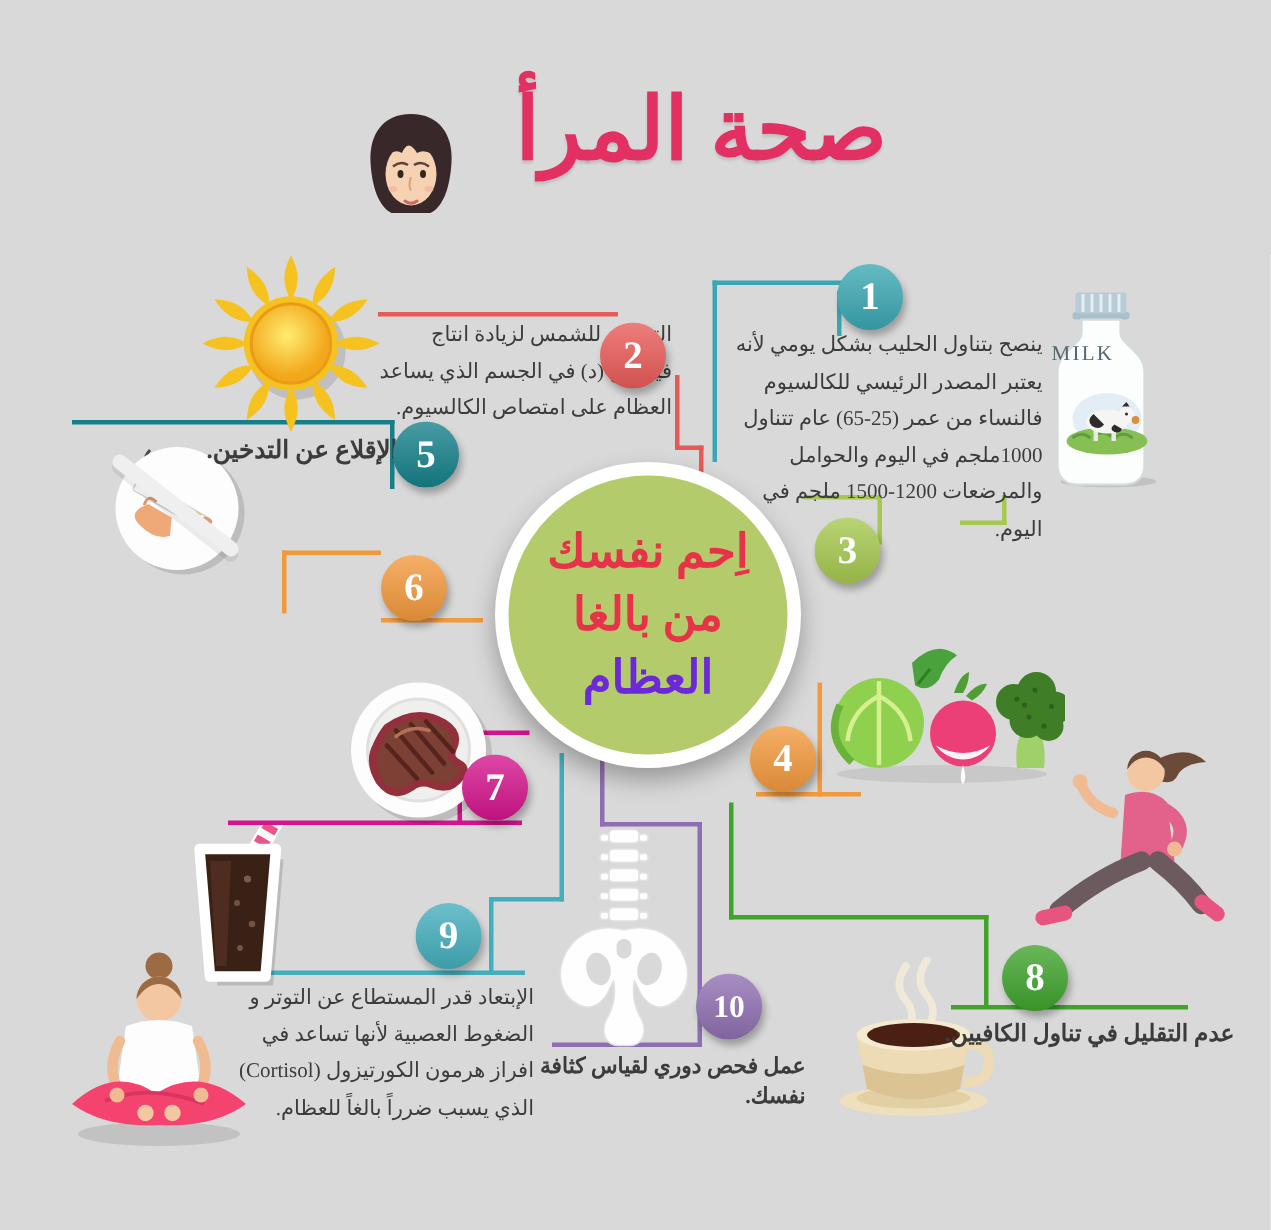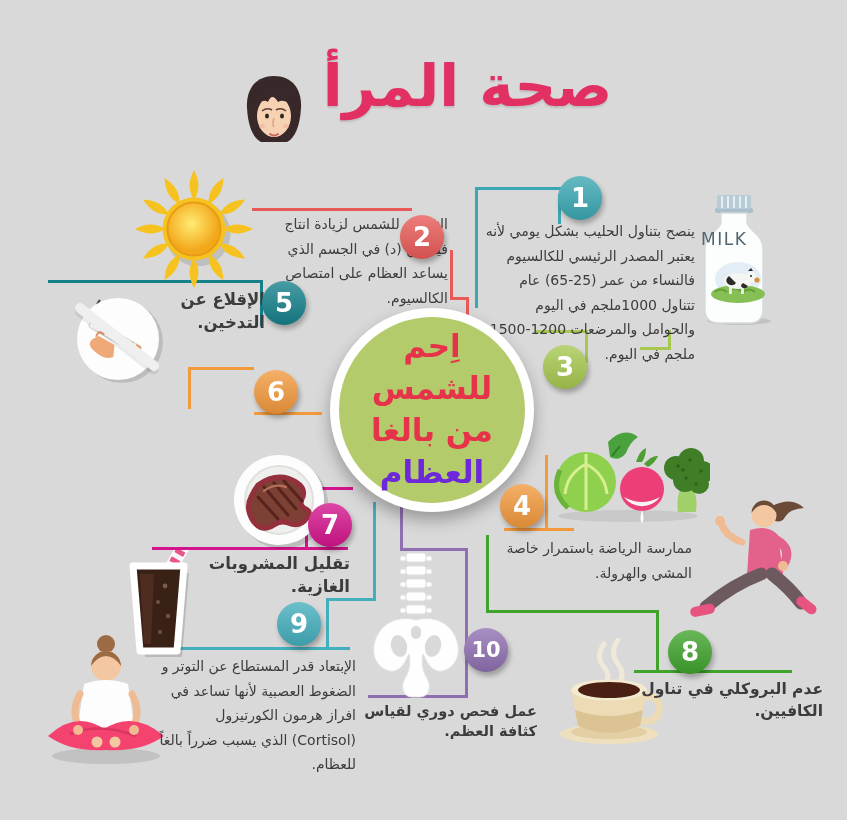--- a/index.html
+++ b/index.html
@@ -17,28 +17,28 @@
        border-radius:50%;border:9px solid #fff;box-sizing:border-box;
        display:flex;flex-direction:column;align-items:center;justify-content:center;
        box-shadow:0 8px 16px rgba(0,0,0,.30);z-index:5;text-align:center;}
   .center-badge div{font-size:31px;font-weight:bold;line-height:1.35;direction:rtl;}
   .txt{position:absolute;direction:rtl;text-align:right;color:#3d3c3c;
        font-size:14px;line-height:1.75;z-index:4;}
   .lbl{font-size:16.5px;font-weight:bold;line-height:1.4;}
   .title{position:absolute;left:295px;top:52px;width:345px;height:100px;
        direction:rtl;text-align:center;font-size:58px;font-weight:bold;z-index:4;
        text-shadow:0 2px 2px rgba(0,0,0,.12);}
-  .milk-label{position:absolute;left:701px;top:229px;font-size:17px;color:#53666f;
+  .milk-label{position:absolute;left:701px;top:229px;font-size:14px;color:#53666f;
        letter-spacing:1.5px;z-index:8;}
   svg{display:block;}
 </style>
 </head>
 <body>
 
-<div class="stage" style="background-color: rgb(218, 217, 217);">
+<div class="stage" style="background-color: rgb(218, 217, 217); font-family: Liberation Serif, serif;">
 
   <div class="seg" style="left: 475px; top: 187px; width: 86px; height: 3px; background-color: rgb(58, 167, 178);"></div>
   <div class="seg" style="left: 475px; top: 187px; width: 3px; height: 121px; background-color: rgb(58, 167, 178);"></div>
   <div class="seg" style="left: 558px; top: 194px; width: 3px; height: 30px; background-color: rgb(58, 167, 178);"></div>
 
   <div class="seg" style="left: 252px; top: 208px; width: 160px; height: 3px; background-color: rgb(232, 90, 87);"></div>
   <div class="seg" style="left: 450px; top: 250px; width: 3px; height: 50px; background-color: rgb(232, 90, 87);"></div>
   <div class="seg" style="left: 450px; top: 297px; width: 19px; height: 3px; background-color: rgb(232, 90, 87);"></div>
   <div class="seg" style="left: 466px; top: 297px; width: 3px; height: 20px; background-color: rgb(232, 90, 87);"></div>
 
@@ -87,44 +87,42 @@
       <ellipse cx="26" cy="42" rx="2" ry="2.6" fill="#33261f"></ellipse>
       <ellipse cx="41" cy="42" rx="2" ry="2.6" fill="#33261f"></ellipse>
       <path d="M33 44 q-2 6 0 9" stroke="#d8a37e" stroke-width="1.4" fill="none"></path>
       <ellipse cx="21" cy="52" rx="3" ry="2" fill="#f2b3a0" opacity=".7"></ellipse>
       <ellipse cx="45" cy="52" rx="3" ry="2" fill="#f2b3a0" opacity=".7"></ellipse>
       <path d="M29 60 q4 3 8 0" stroke="#c96a66" stroke-width="2" fill="none" stroke-linecap="round"></path>
     </svg>
   </div>
 
   <div class="center-badge" style="background-color: rgb(180, 203, 108);">
-    <div style="color: rgb(231, 51, 73);">اِحم للشمس</div>
+    <div style="color: rgb(231, 51, 73);">اِحم نفسك</div>
     <div style="color: rgb(231, 51, 73);">من بالغا</div>
     <div style="color: #6d28d9;">العظام</div>
   </div>
 
   <div class="num" style="left: 558px; top: 176px; background-color: rgb(58, 167, 178);">1</div>
   <div class="num" style="left: 400px; top: 215px; background-color: rgb(232, 90, 87);">2</div>
   <div class="num" style="left: 543px; top: 345px; background-color: rgb(166, 200, 79);">3</div>
   <div class="num" style="left: 500px; top: 484px; background-color: rgb(242, 153, 60);">4</div>
   <div class="num" style="left: 262px; top: 281px; background-color: rgb(21, 128, 138);">5</div>
   <div class="num" style="left: 254px; top: 370px; background-color: rgb(242, 153, 60);">6</div>
   <div class="num" style="left: 308px; top: 503px; background-color: rgb(212, 20, 140);">7</div>
   <div class="num" style="left: 668px; top: 630px; background-color: rgb(63, 163, 44);">8</div>
   <div class="num" style="left: 277px; top: 602px; background-color: rgb(67, 174, 188);">9</div>
-  <div class="num small" style="left: 464px; top: 628px; background-color: rgb(143, 111, 177);">10</div>
+  <div class="num small" style="left: 464px; top: 649px; background-color: rgb(143, 111, 177);">10</div>
 
   <div class="txt" style="left:483px;top:219px;width:212px;">ينصح بتناول الحليب بشكل يومي لأنه يعتبر المصدر الرئيسي للكالسيوم فالنساء من عمر (25-65) عام تتناول 1000ملجم في اليوم والحوامل والمرضعات 1200-1500 ملجم في اليوم.</div>
   <div class="txt" style="left:248px;top:212px;width:200px;">التعرض للشمس لزيادة انتاج فيتامين (د) في الجسم الذي يساعد العظام على امتصاص الكالسيوم.</div>
-  <div class="txt" style="left:492px;top:536px;width:200px;">ممارسة الرياضة باستمرار خاصة المشي والهرولة.</div>
   <div class="txt lbl" style="left:112px;top:288px;width:153px;">الإقلاع عن التدخين.</div>
-  <div class="txt lbl" style="left:150px;top:552px;width:200px;">تقليل المشروبات الغازية.</div>
-  <div class="txt lbl" style="left:598px;top:679px;width:225px;font-size:15.5px;">عدم البروكلي في تناول الكافيين.</div>
+  <div class="txt lbl" style="left:598px;top:679px;width:225px;font-size:15.5px;">عدم التقليل في تناول الكافيين.</div>
   <div class="txt" style="left:158px;top:654px;width:198px;">الإبتعاد قدر المستطاع عن التوتر و الضغوط العصبية لأنها تساعد في افراز هرمون الكورتيزول (Cortisol) الذي يسبب ضرراً بالغاً للعظام.</div>
-  <div class="txt lbl" style="left:345px;top:701px;width:192px;font-size:14.5px;">عمل فحص دوري لقياس كثافة العظم.</div>
+  <div class="txt lbl" style="left:345px;top:701px;width:192px;font-size:14.5px;">عمل فحص دوري لقياس كثافة نفسك.</div>
 
   <div class="abs" style="left:135px;top:170px;width:118px;height:118px;z-index:3;">
     <svg width="118" height="118" viewBox="0 0 120 120">
       <defs>
         <radialGradient id="sg" cx="45%" cy="40%">
             <stop offset="0%" stop-color="#ffec72"></stop>
             <stop offset="100%" stop-color="#f3a81c"></stop>
           </radialGradient>
         <path id="ray" d="M60 0 C66 12 66 20 60 31 C54 20 54 12 60 0 Z"></path>
       </defs>

